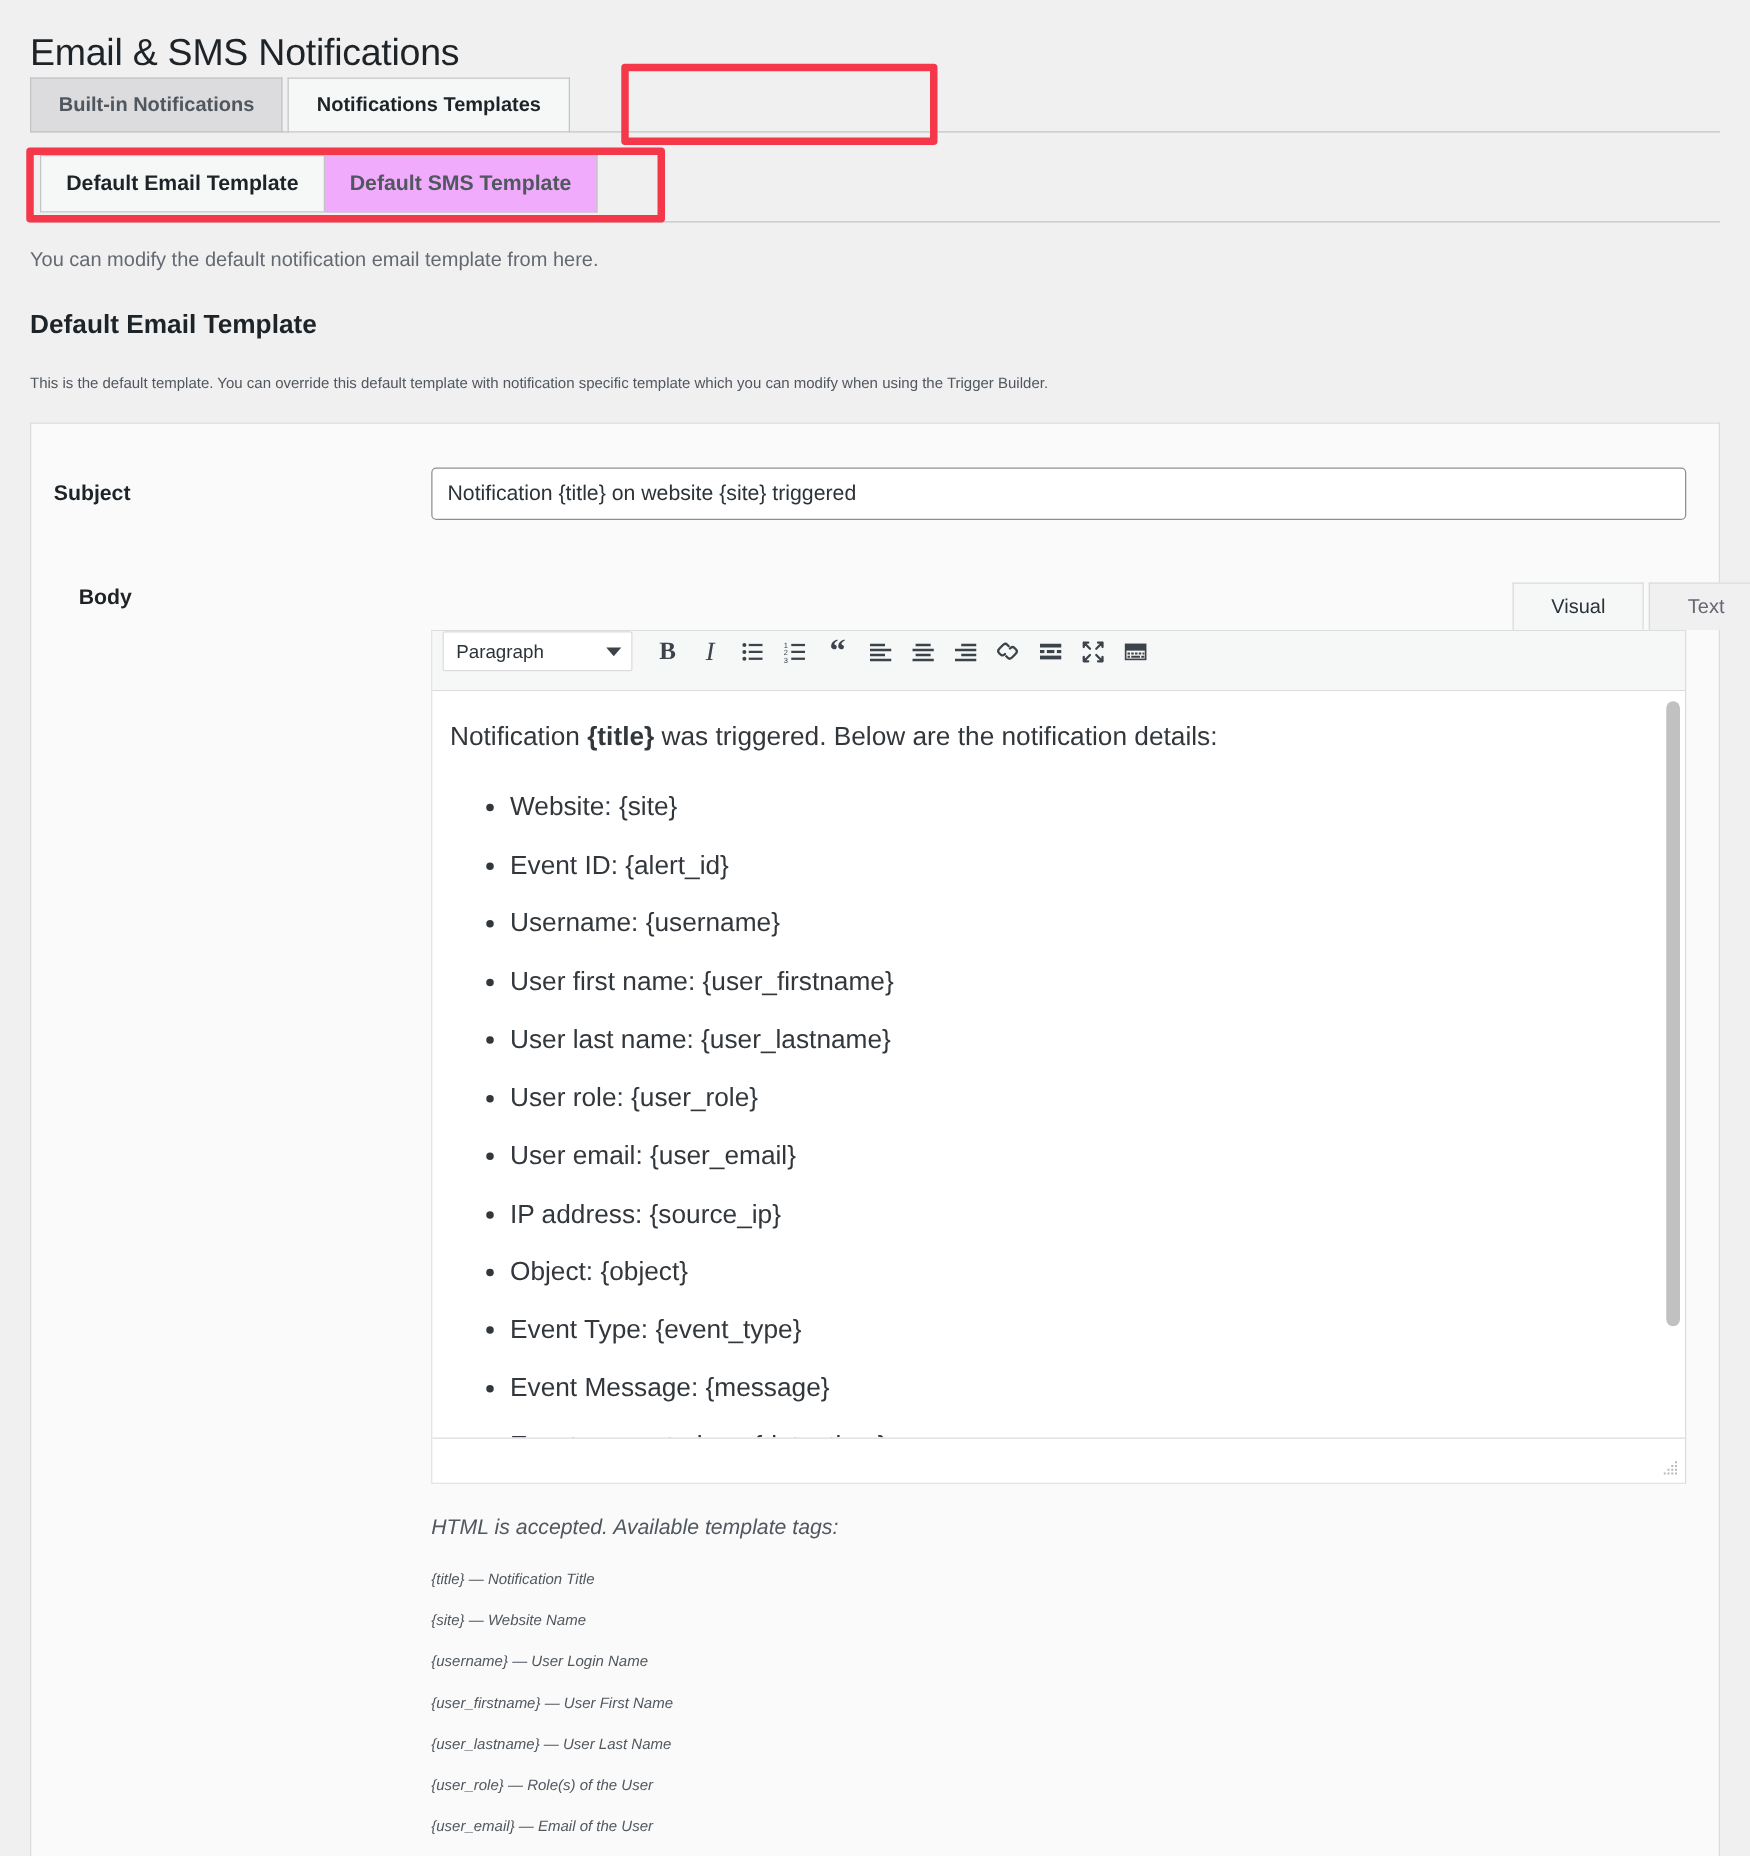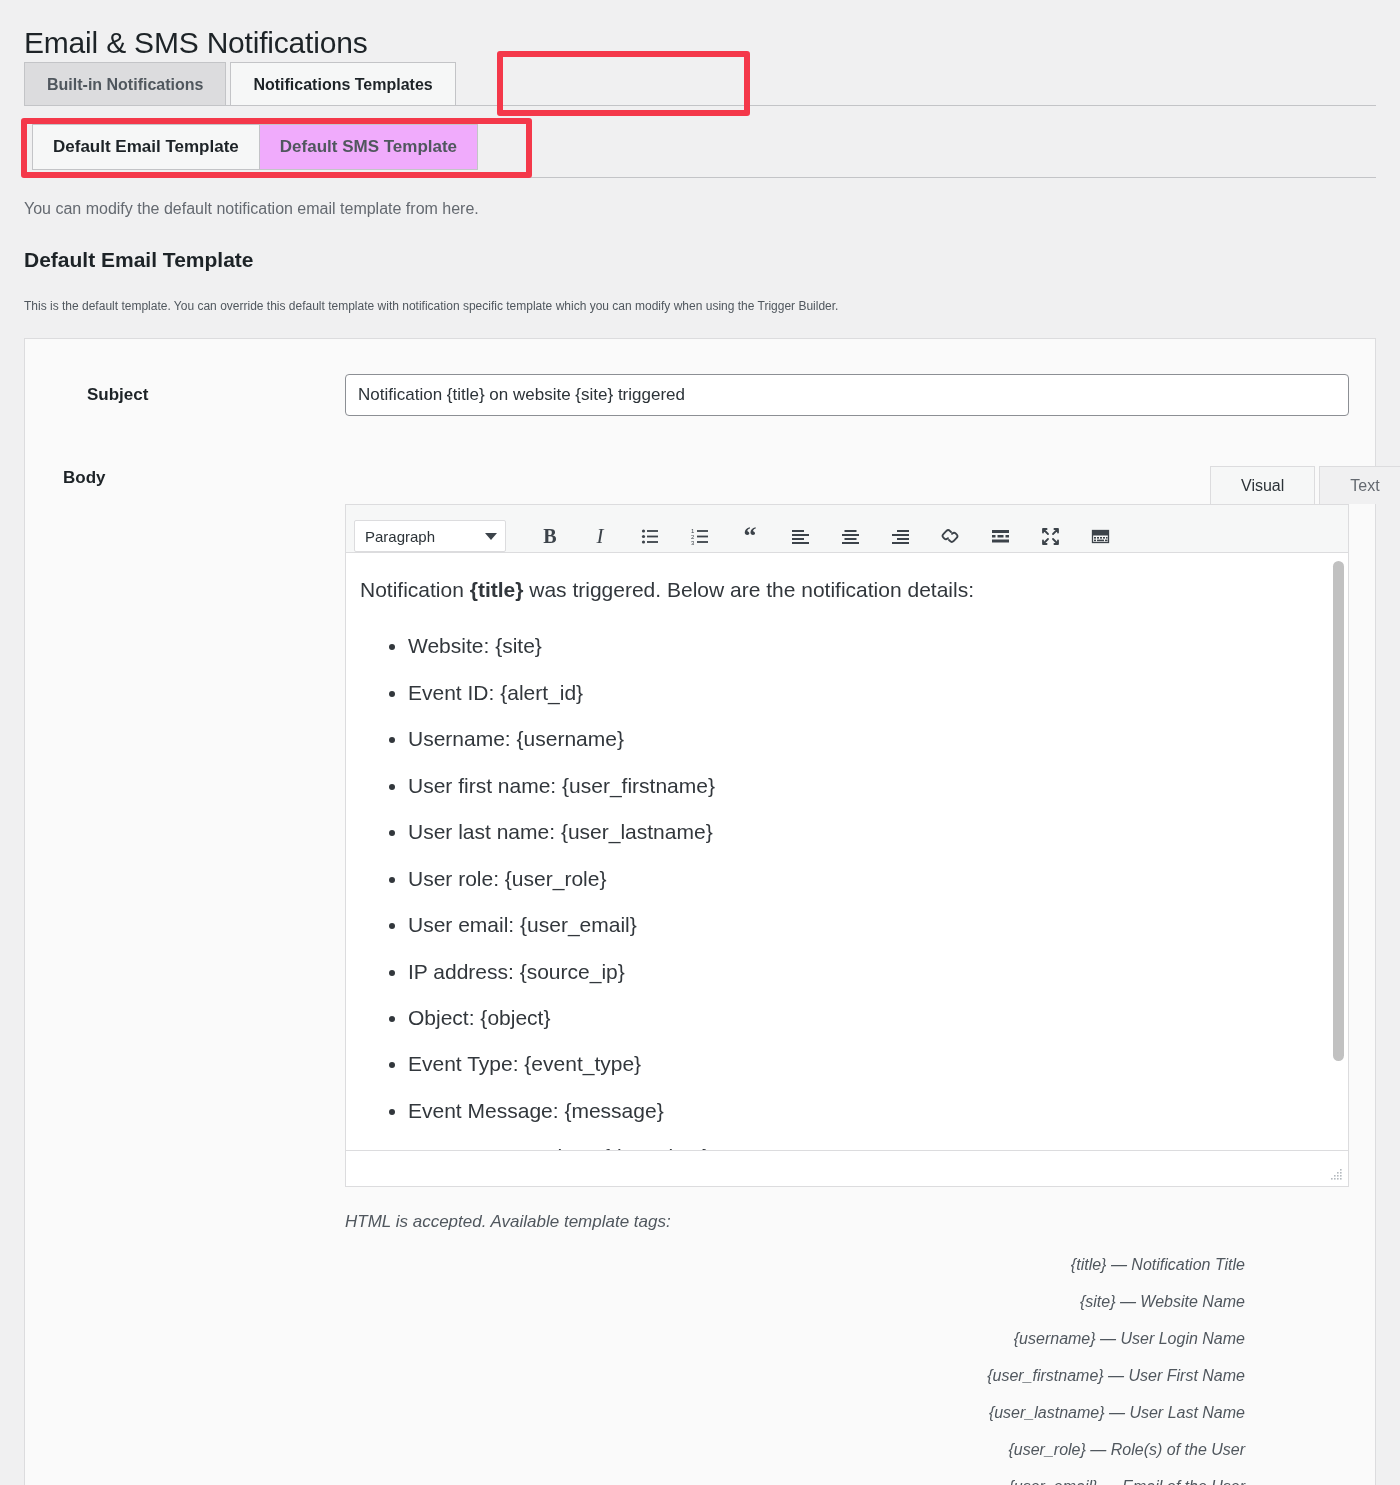--- a/index.html
+++ b/index.html
@@ -131,21 +131,21 @@
     border: 1px solid #dcdcde;
     border-bottom: none;
   }
 
   .field-label {
     position: absolute;
     font-size: 17px;
     font-weight: 700;
     color: #1d2327;
   }
-  #label-subject { left: 43px; top: 385px; margin-left: 44px; }
+  #label-subject { left: 43px; top: 385px; }
   #label-body    { left: 43px; top: 468px; margin-left: 20px; }
 
   .subject-input {
     position: absolute;
     left: 345px; top: 374px;
     width: 1004px; height: 42px;
     border: 1px solid #8c8f94;
     border-radius: 4px;
     background: #fff;
     font-family: "Liberation Sans", sans-serif;
@@ -186,23 +186,23 @@
     left: 345px; top: 504px;
     width: 1004px; height: 683px;
     border: 1px solid #dcdcde;
     background: #fff;
   }
   .editor-toolbar {
     height: 48px;
     background: #f6f7f7;
     border-bottom: 1px solid #dcdcde;
     display: flex;
-    align-items: flex-end;
+    align-items: flex-start;
     padding: 0 8px;
-    gap: 18px;
+    gap: 2px;
   }
   .format-select {
     width: 152px; height: 32px;
     background: #fff;
     border: 1px solid #dcdcde;
     border-radius: 2px;
     display: flex; align-items: center;
     justify-content: space-between;
     padding: 0 8px 0 10px;
     font-size: 15px;
@@ -285,26 +285,25 @@
     font-size: 17px;
     font-style: italic;
     color: #50575e;
   }
   .tag-list {
     position: absolute;
     left: 345px; top: 1256px;
     width: 900px;
   }
   .tag-line {
-    font-size: 16px;
+    font-size: 12px;
     font-style: italic;
     color: #50575e;
     margin-bottom: 19px;
     white-space: nowrap;
-    text-align: right;
   }
 </style>
 </head>
 <body>
 
 <div class="page">
 
   <h1 class="page-title">Email &amp; SMS Notifications</h1>
 
   <div class="tab-row">

